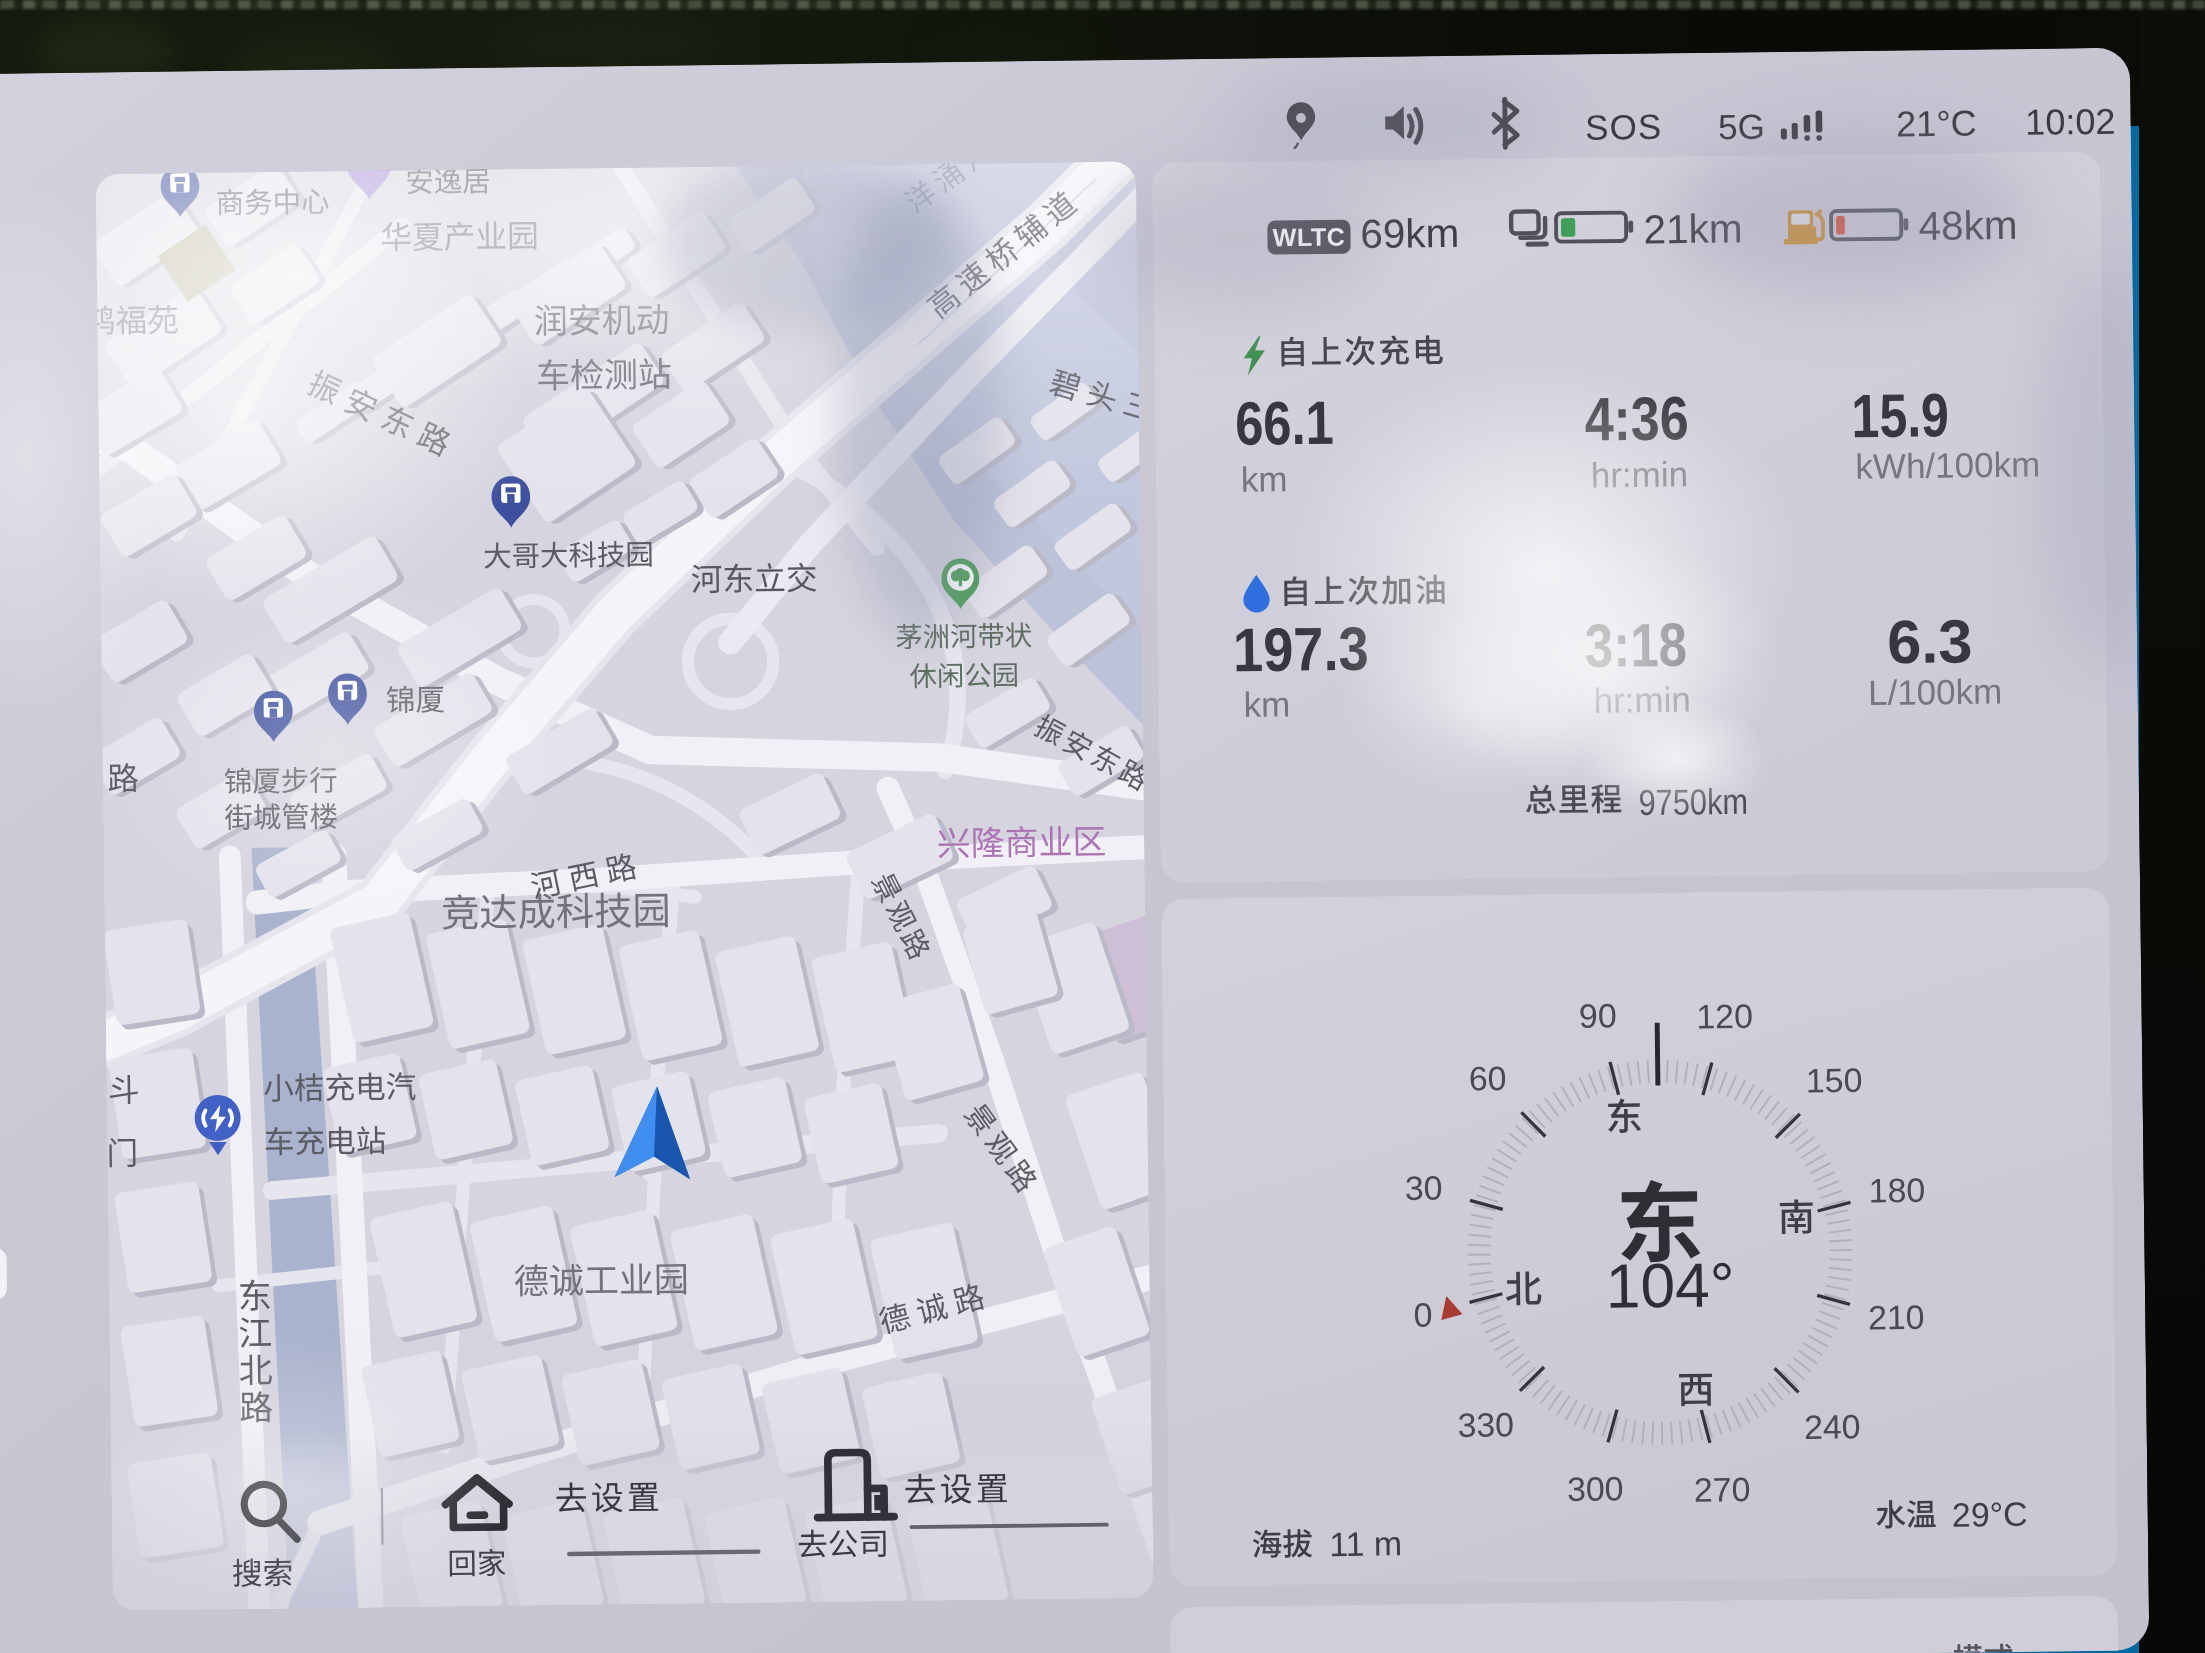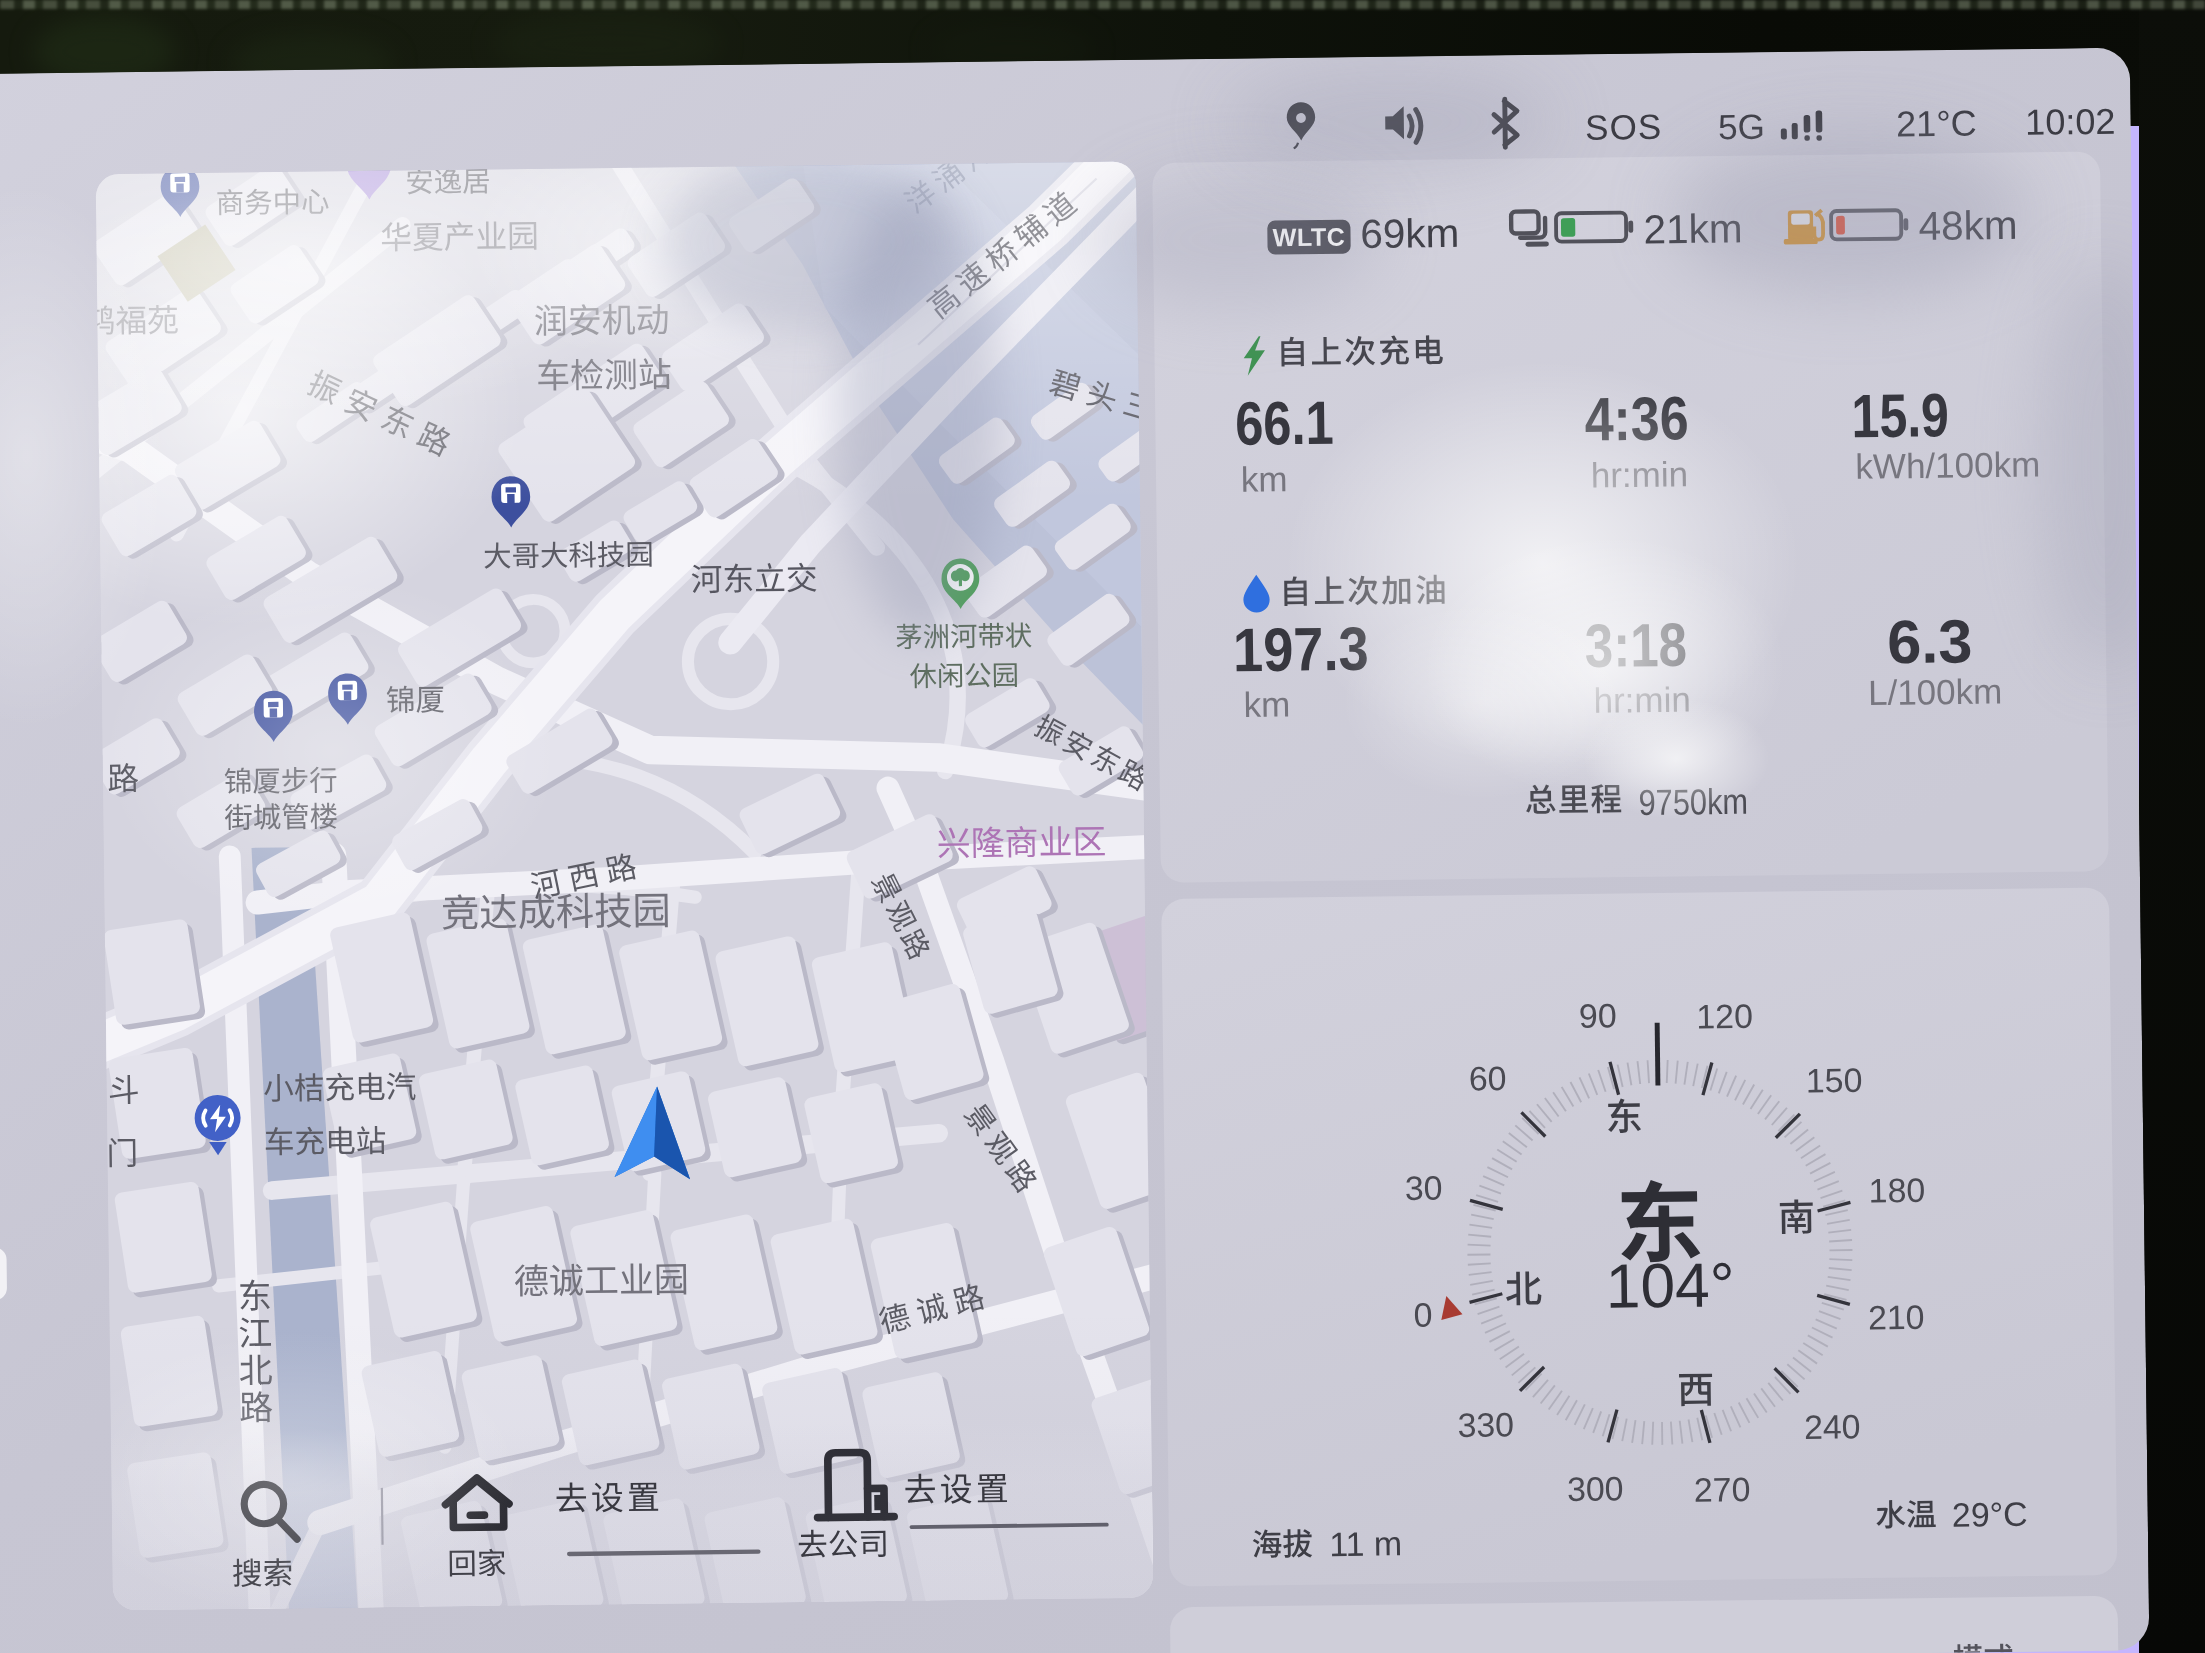--- a/index.html
+++ b/index.html
@@ -1,14 +1,14 @@
 <!DOCTYPE html>
 <html style="font-size:8.8px"><head><meta charset="utf-8"><style>
 html,body{margin:0;padding:0;background:#000;}
-#page{position:relative;width:2205px;height:1654px;overflow:hidden;background:#c4b5fd;font-family:"Liberation Sans",sans-serif;}
+#page{position:relative;width:2205px;height:1654px;overflow:hidden;background:#0369a1;font-family:"Liberation Sans",sans-serif;}
 #band{position:absolute;left:0;top:0;width:2205px;height:126px;background:linear-gradient(90deg,#151a0e 0%,#161b0f 30%,#0e120a 55%,#090b06 80%,#0a0c07 100%);}
 #stripe{position:absolute;left:0;top:0;width:2205px;height:9.3px;background:repeating-linear-gradient(90deg,#77816b 0 14.2px,#2c3424 14.2px 23px,#8d9a80 23px 35px,#333d2a 35px 43px);opacity:.5;filter:blur(1.6px);}
 .leaf{position:absolute;border-radius:50%;filter:blur(12px);}
 #screen{position:absolute;left:-44px;top:74px;width:2174px;height:1603px;transform:rotate(-0.7deg);transform-origin:0 0;}
 #rsliver{position:absolute;right:0;top:0;width:66px;height:1654px;background:linear-gradient(180deg,#0c0e09,#070806);}
 </style></head>
 <body>
 <div id="page">
 
 <div id="band"></div>

